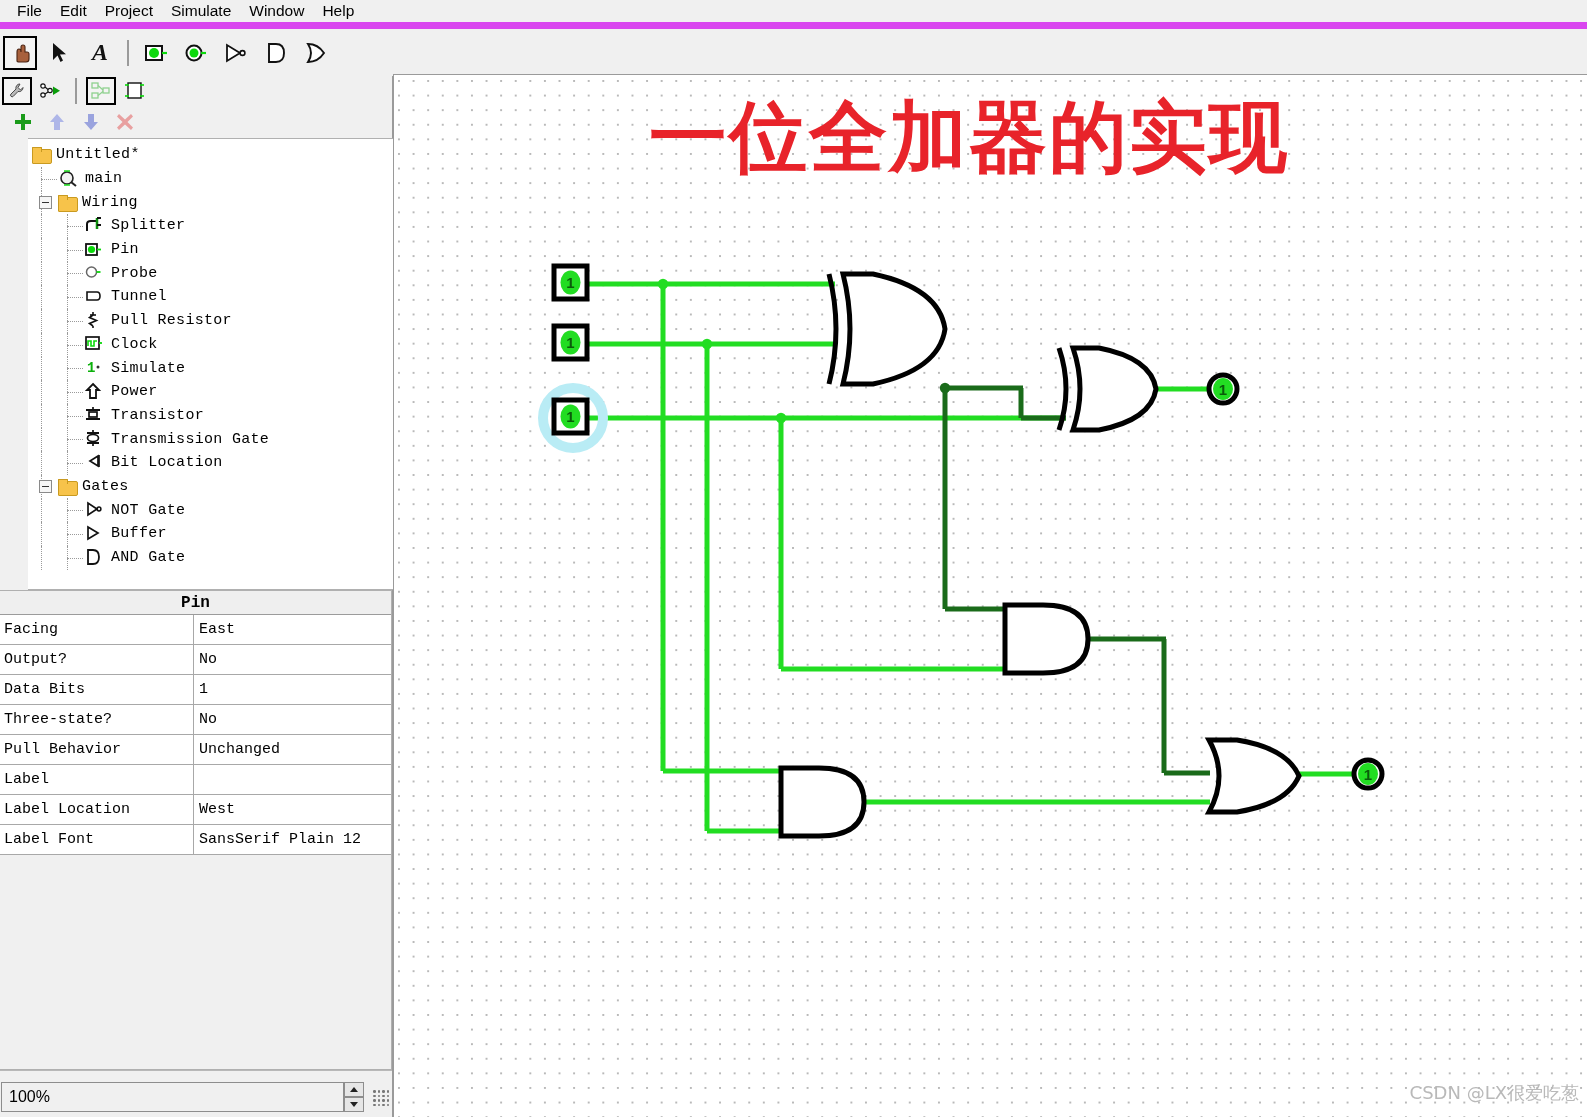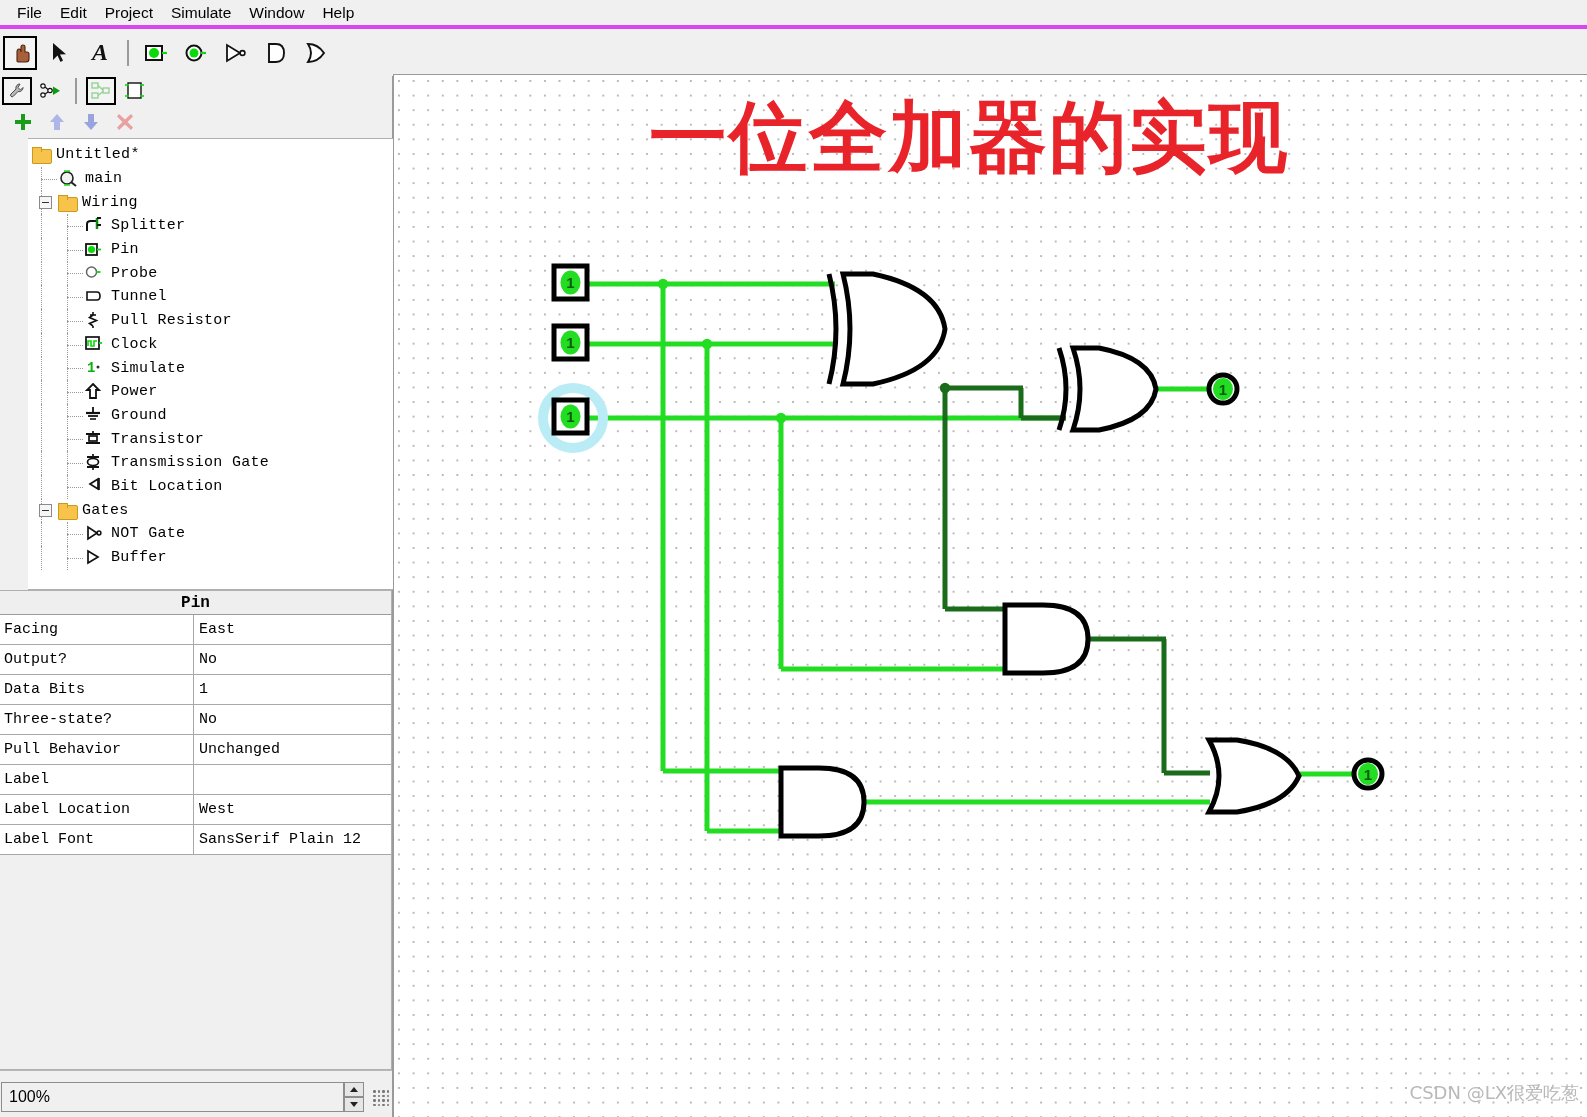--- a/index.html
+++ b/index.html
@@ -14,21 +14,21 @@
     position: relative;
     width: 1587px; height: 1117px;
     background: #f0f0f0;
   }
 
   
   #menubar {
     position: absolute; left: 0; top: 0;
     width: 1587px; height: 29px;
     background: #f0f0f0;
-    border-bottom: 4px solid #d946ef;
+    border-bottom: 7px solid #d946ef;
     display: flex; align-items: center;
     padding-left: 8px;
   }
   .menu-item {
     font-family: "Liberation Sans", sans-serif;
     font-size: 15.5px;
     color: #000;
     padding: 3px 9px;
     cursor: default;
     white-space: nowrap;
@@ -566,33 +566,20 @@
               <path d="M9 2 L15 8 L12 8 L12 16 L6 16 L6 8 L3 8 Z" fill="none" stroke="#111" stroke-width="1.8"></path>
             </svg></span>
           <span class="tlabel">Power</span>
         </div>
         <div class="trow">
           <div class="dotline" style="left: 13px; top: 0px; height: 24px;"></div>
           <div class="dotline" style="left: 39px; top: 0px; height: 24px;"></div>
           <div class="dotline-h" style="left: 39px; top: 12px; width: 16px;"></div>
           <span class="tindent" style="width: 56px;"></span>
           <span class="citem-icon"><svg width="20" height="18" viewBox="0 0 20 18">
-              <line x1="9" y1="2" x2="9" y2="8" stroke="#111" stroke-width="1.8"></line>
-                <line x1="2" y1="8" x2="16" y2="8" stroke="#111" stroke-width="2.2"></line>
-                <line x1="4" y1="11" x2="14" y2="11" stroke="#111" stroke-width="1.8"></line>
-                <line x1="6" y1="14" x2="12" y2="14" stroke="#111" stroke-width="1.6"></line>
-            </svg></span>
-          <span class="tlabel">Ground</span>
-        </div>
-        <div class="trow">
-          <div class="dotline" style="left: 13px; top: 0px; height: 24px;"></div>
-          <div class="dotline" style="left: 39px; top: 0px; height: 24px;"></div>
-          <div class="dotline-h" style="left: 39px; top: 12px; width: 16px;"></div>
-          <span class="tindent" style="width: 56px;"></span>
-          <span class="citem-icon"><svg width="20" height="18" viewBox="0 0 20 18">
               <line x1="2" y1="5" x2="16" y2="5" stroke="#111" stroke-width="2"></line>
                 <rect x="5" y="7" width="8" height="5" fill="none" stroke="#111" stroke-width="1.7"></rect>
                 <line x1="2" y1="14" x2="16" y2="14" stroke="#111" stroke-width="2"></line>
                 <line x1="9" y1="2" x2="9" y2="5" stroke="#111" stroke-width="1.7"></line>
             </svg></span>
           <span class="tlabel">Transistor</span>
         </div>
         <div class="trow">
           <div class="dotline" style="left: 13px; top: 0px; height: 24px;"></div>
           <div class="dotline" style="left: 39px; top: 0px; height: 24px;"></div>
@@ -638,20 +625,30 @@
         </div>
         <div class="trow">
           <div class="dotline" style="left: 13px; top: 0px; height: 24px;"></div>
           <div class="dotline" style="left: 39px; top: 0px; height: 24px;"></div>
           <div class="dotline-h" style="left: 39px; top: 12px; width: 16px;"></div>
           <span class="tindent" style="width: 56px;"></span>
           <span class="citem-icon"><svg width="20" height="18" viewBox="0 0 20 18">
               <path d="M4 3 L4 15 L14 9 Z" fill="none" stroke="#111" stroke-width="1.7"></path>
             </svg></span>
           <span class="tlabel">Buffer</span>
+        </div>
+        <div class="trow">
+          <div class="dotline" style="left: 13px; top: 0px; height: 24px;"></div>
+          <div class="dotline" style="left: 39px; top: 0px; height: 24px;"></div>
+          <div class="dotline-h" style="left: 39px; top: 12px; width: 16px;"></div>
+          <span class="tindent" style="width: 56px;"></span>
+          <span class="citem-icon"><svg width="20" height="18" viewBox="0 0 20 18">
+              <path d="M4 2 L9 2 Q15 2 15 9 Q15 16 9 16 L4 16 Z" fill="none" stroke="#111" stroke-width="1.8"></path>
+            </svg></span>
+          <span class="tlabel">AND Gate</span>
         </div>
       </div>
     <div id="tree-scroll">
       <div id="tree-thumb"></div>
     </div>
   </div>
 
   <div id="attrpanel">
     <div id="attr-title">Pin</div>
     <div id="attr-rows">

